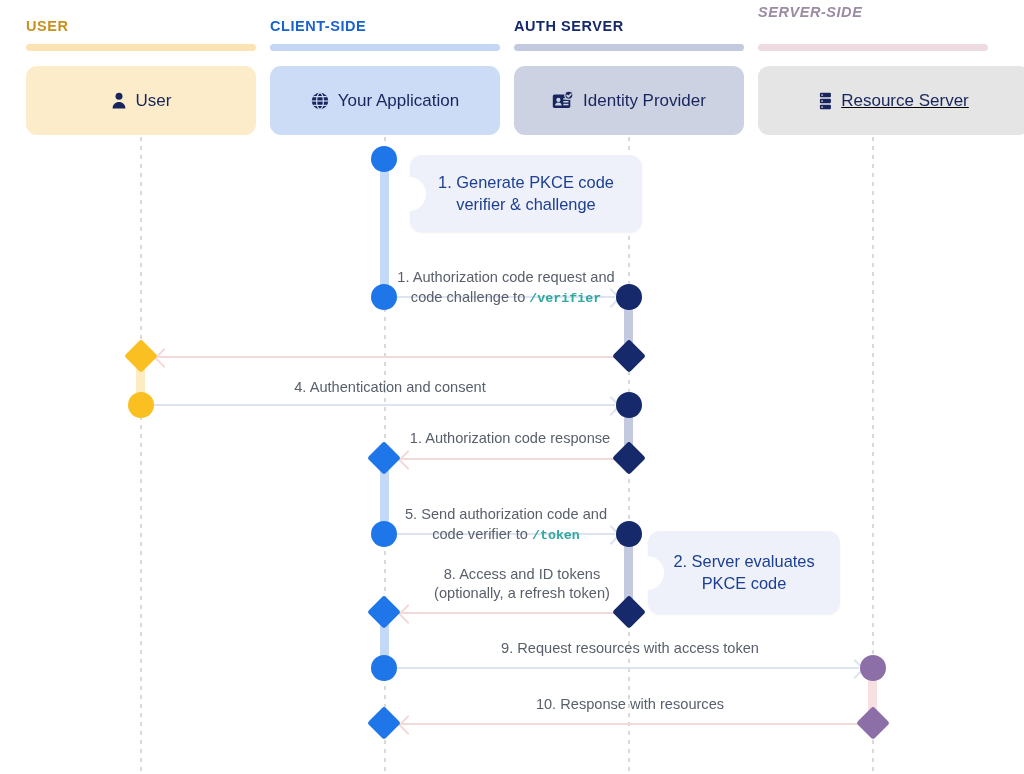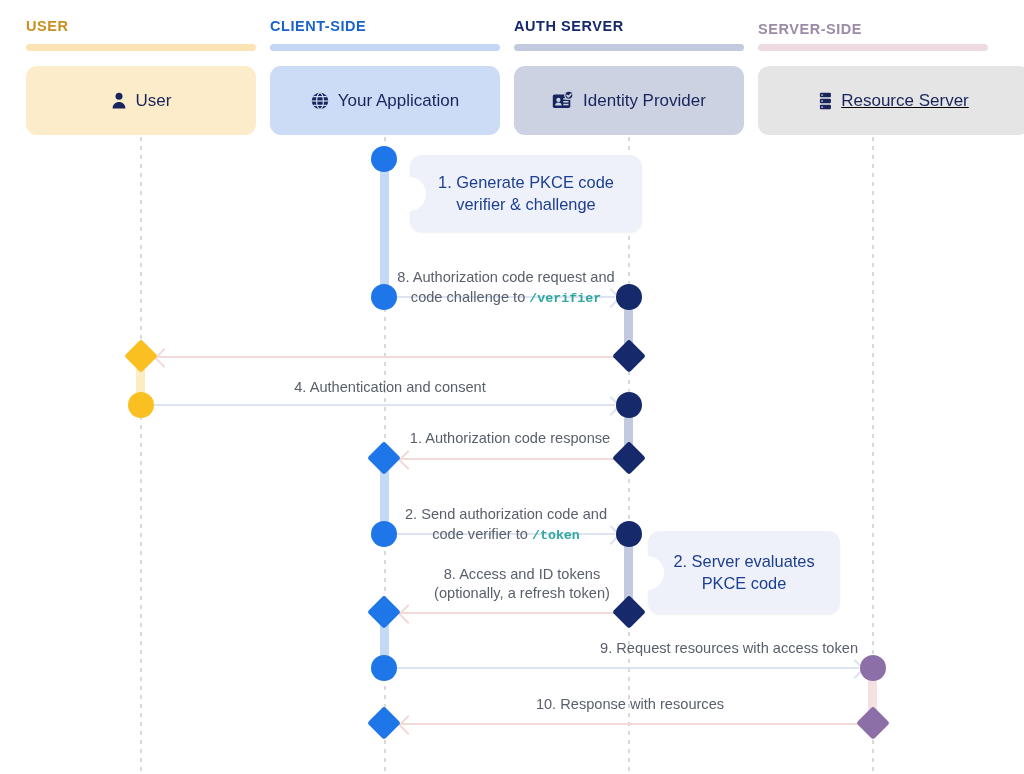--- a/index.html
+++ b/index.html
@@ -54,21 +54,21 @@
     border-radius:0 18px 18px 0;}
 </style>
 </head>
 <body>
 
 <div id="diagram">
 
   <div class="col-head" style="left:26px;top:18px;color:#c8901e;">USER</div>
   <div class="col-head" style="left:270px;top:18px;color:#1a62cc;">CLIENT-SIDE</div>
   <div class="col-head" style="left:514px;top:18px;color:#15296b;">AUTH SERVER</div>
-  <div class="col-head" style="left:758px;top:21px;color:#9b8ba5;">SERVER-SIDE</div>
+  <div class="col-head" style="left:758px;top:4px;color:#9b8ba5;font-style:italic;">SERVER-SIDE</div>
 
   <div class="col-rule" style="left:26px;top:44px;width:230px;background:#fbe3b4;"></div>
   <div class="col-rule" style="left:270px;top:44px;width:230px;background:#c3d6f4;"></div>
   <div class="col-rule" style="left:514px;top:44px;width:230px;background:#c3cadf;"></div>
   <div class="col-rule" style="left:758px;top:44px;width:230px;background:#eedbe2;"></div>
 
   <div class="actor-box" style="left:26px;top:66px;width:230px;height:69px;background:#fcecca;">
     <span class="actor-ico">
       <svg width="16" height="17" viewBox="0 0 16 17">
         <circle cx="8" cy="4.3" r="3.5" fill="#17255c"></circle>
@@ -173,38 +173,38 @@
   <div class="node circle" style="left:616px;top:521px;width:26px;height:26px;background:#15296b;"></div>
   <div class="node diamond" style="left:617px;top:600px;width:24px;height:24px;background:#15296b;"></div>
 
   <div class="node diamond" style="left:129px;top:344px;width:24px;height:24px;background:#fac022;"></div>
   <div class="node circle" style="left:128px;top:392px;width:26px;height:26px;background:#fac022;"></div>
 
   <div class="node circle" style="left:860px;top:655px;width:26px;height:26px;background:#8d6fa8;"></div>
   <div class="node diamond" style="left:861px;top:711px;width:24px;height:24px;background:#8d6fa8;"></div>
 
   <div class="caption" style="left:380px;top:249px;width:252px;">
-    <span>8. Authorization code request and
+    <span>1. Authorization code request and
 code challenge to </span><span class="ep">/verifier</span>
   </div>
 
 
   <div class="caption" style="left:168px;top:378px;width:444px;">4. Authentication and consent</div>
 
   <div class="caption" style="left:396px;top:429px;width:228px;">1. Authorization code response</div>
 
   <div class="caption" style="left:380px;top:486px;width:252px;">
-    <span>2. Send authorization code and
+    <span>5. Send authorization code and
 code verifier to </span><span class="ep">/token</span>
   </div>
 
   <div class="caption" style="left:408px;top:565px;width:228px;">8. Access and ID tokens
 (optionally, a refresh token)</div>
 
-  <div class="caption" style="left:402px;top:639px;width:456px;text-align:right;">9. Request resources with access token</div>
+  <div class="caption" style="left:402px;top:639px;width:456px;">9. Request resources with access token</div>
 
   <div class="caption" style="left:402px;top:695px;width:456px;">10. Response with resources</div>
 
   <div class="bubble" style="left:410px;top:155px;width:232px;height:77px;">1. Generate PKCE code
 verifier &amp; challenge</div>
   <div class="bubble-notch" style="left:409px;top:177px;"></div>
 
   <div class="bubble" style="left:648px;top:531px;width:192px;height:83px;">2. Server evaluates
 PKCE code</div>
   <div class="bubble-notch" style="left:647px;top:556px;"></div>

